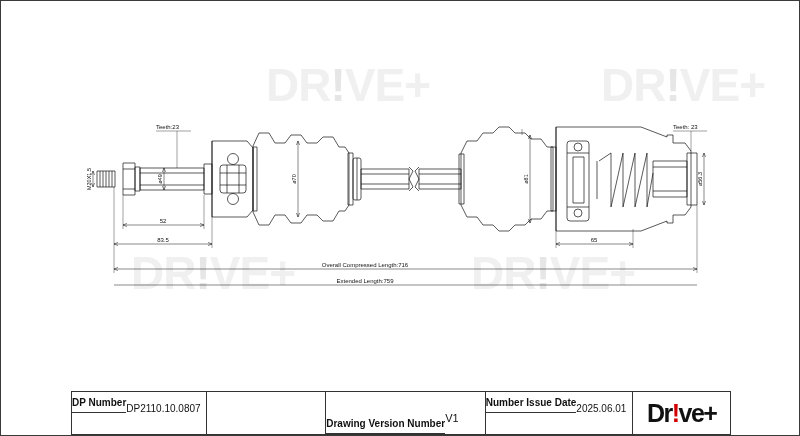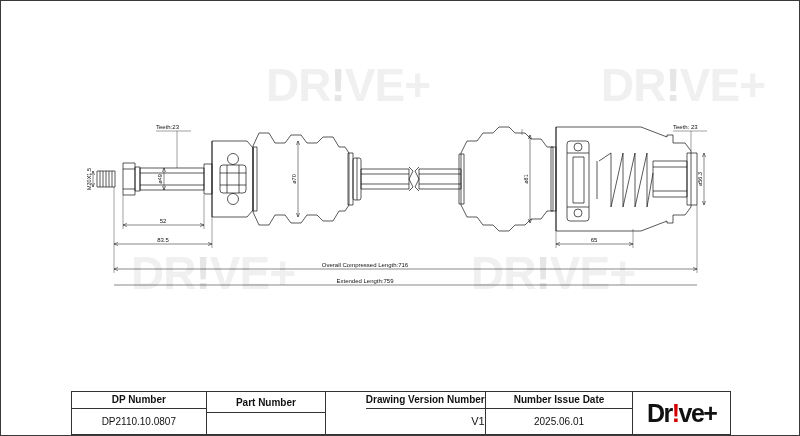--- a/index.html
+++ b/index.html
@@ -51,21 +51,21 @@
     height: 44px;
     border: 1px solid #333;
     box-sizing: border-box;
     display: flex;
     background: #fff;
   }
   .tb-col {
     border-right: 1px solid #333;
     box-sizing: border-box;
     display: flex;
-    flex-direction: column;
+    flex-direction: row;
   }
   .tb-col:last-child { border-right: none; }
   .tb-head, .tb-val {
     display: flex;
     align-items: center;
     justify-content: center;
     box-sizing: border-box;
   }
   .tb-head {
     height: 21px;
@@ -295,21 +295,20 @@
       <text class="note-txt" x="672" y="128" text-anchor="start">Teeth: 23</text>
     </svg>
   </div>
 
   <div id="title-block">
     <div class="tb-col c1">
       <div class="tb-head">DP Number</div>
       <div class="tb-val">DP2110.10.0807</div>
     </div>
     <div class="tb-col c2">
-      <div class="tb-head">Part Number</div>
     </div>
     <div class="tb-col c3">
       <div class="tb-head">Drawing Version Number</div>
       <div class="tb-val vbig">V1</div>
     </div>
     <div class="tb-col c4">
       <div class="tb-head">Number Issue Date</div>
       <div class="tb-val">2025.06.01</div>
     </div>
     <div class="tb-col c5" id="logo-cell">

